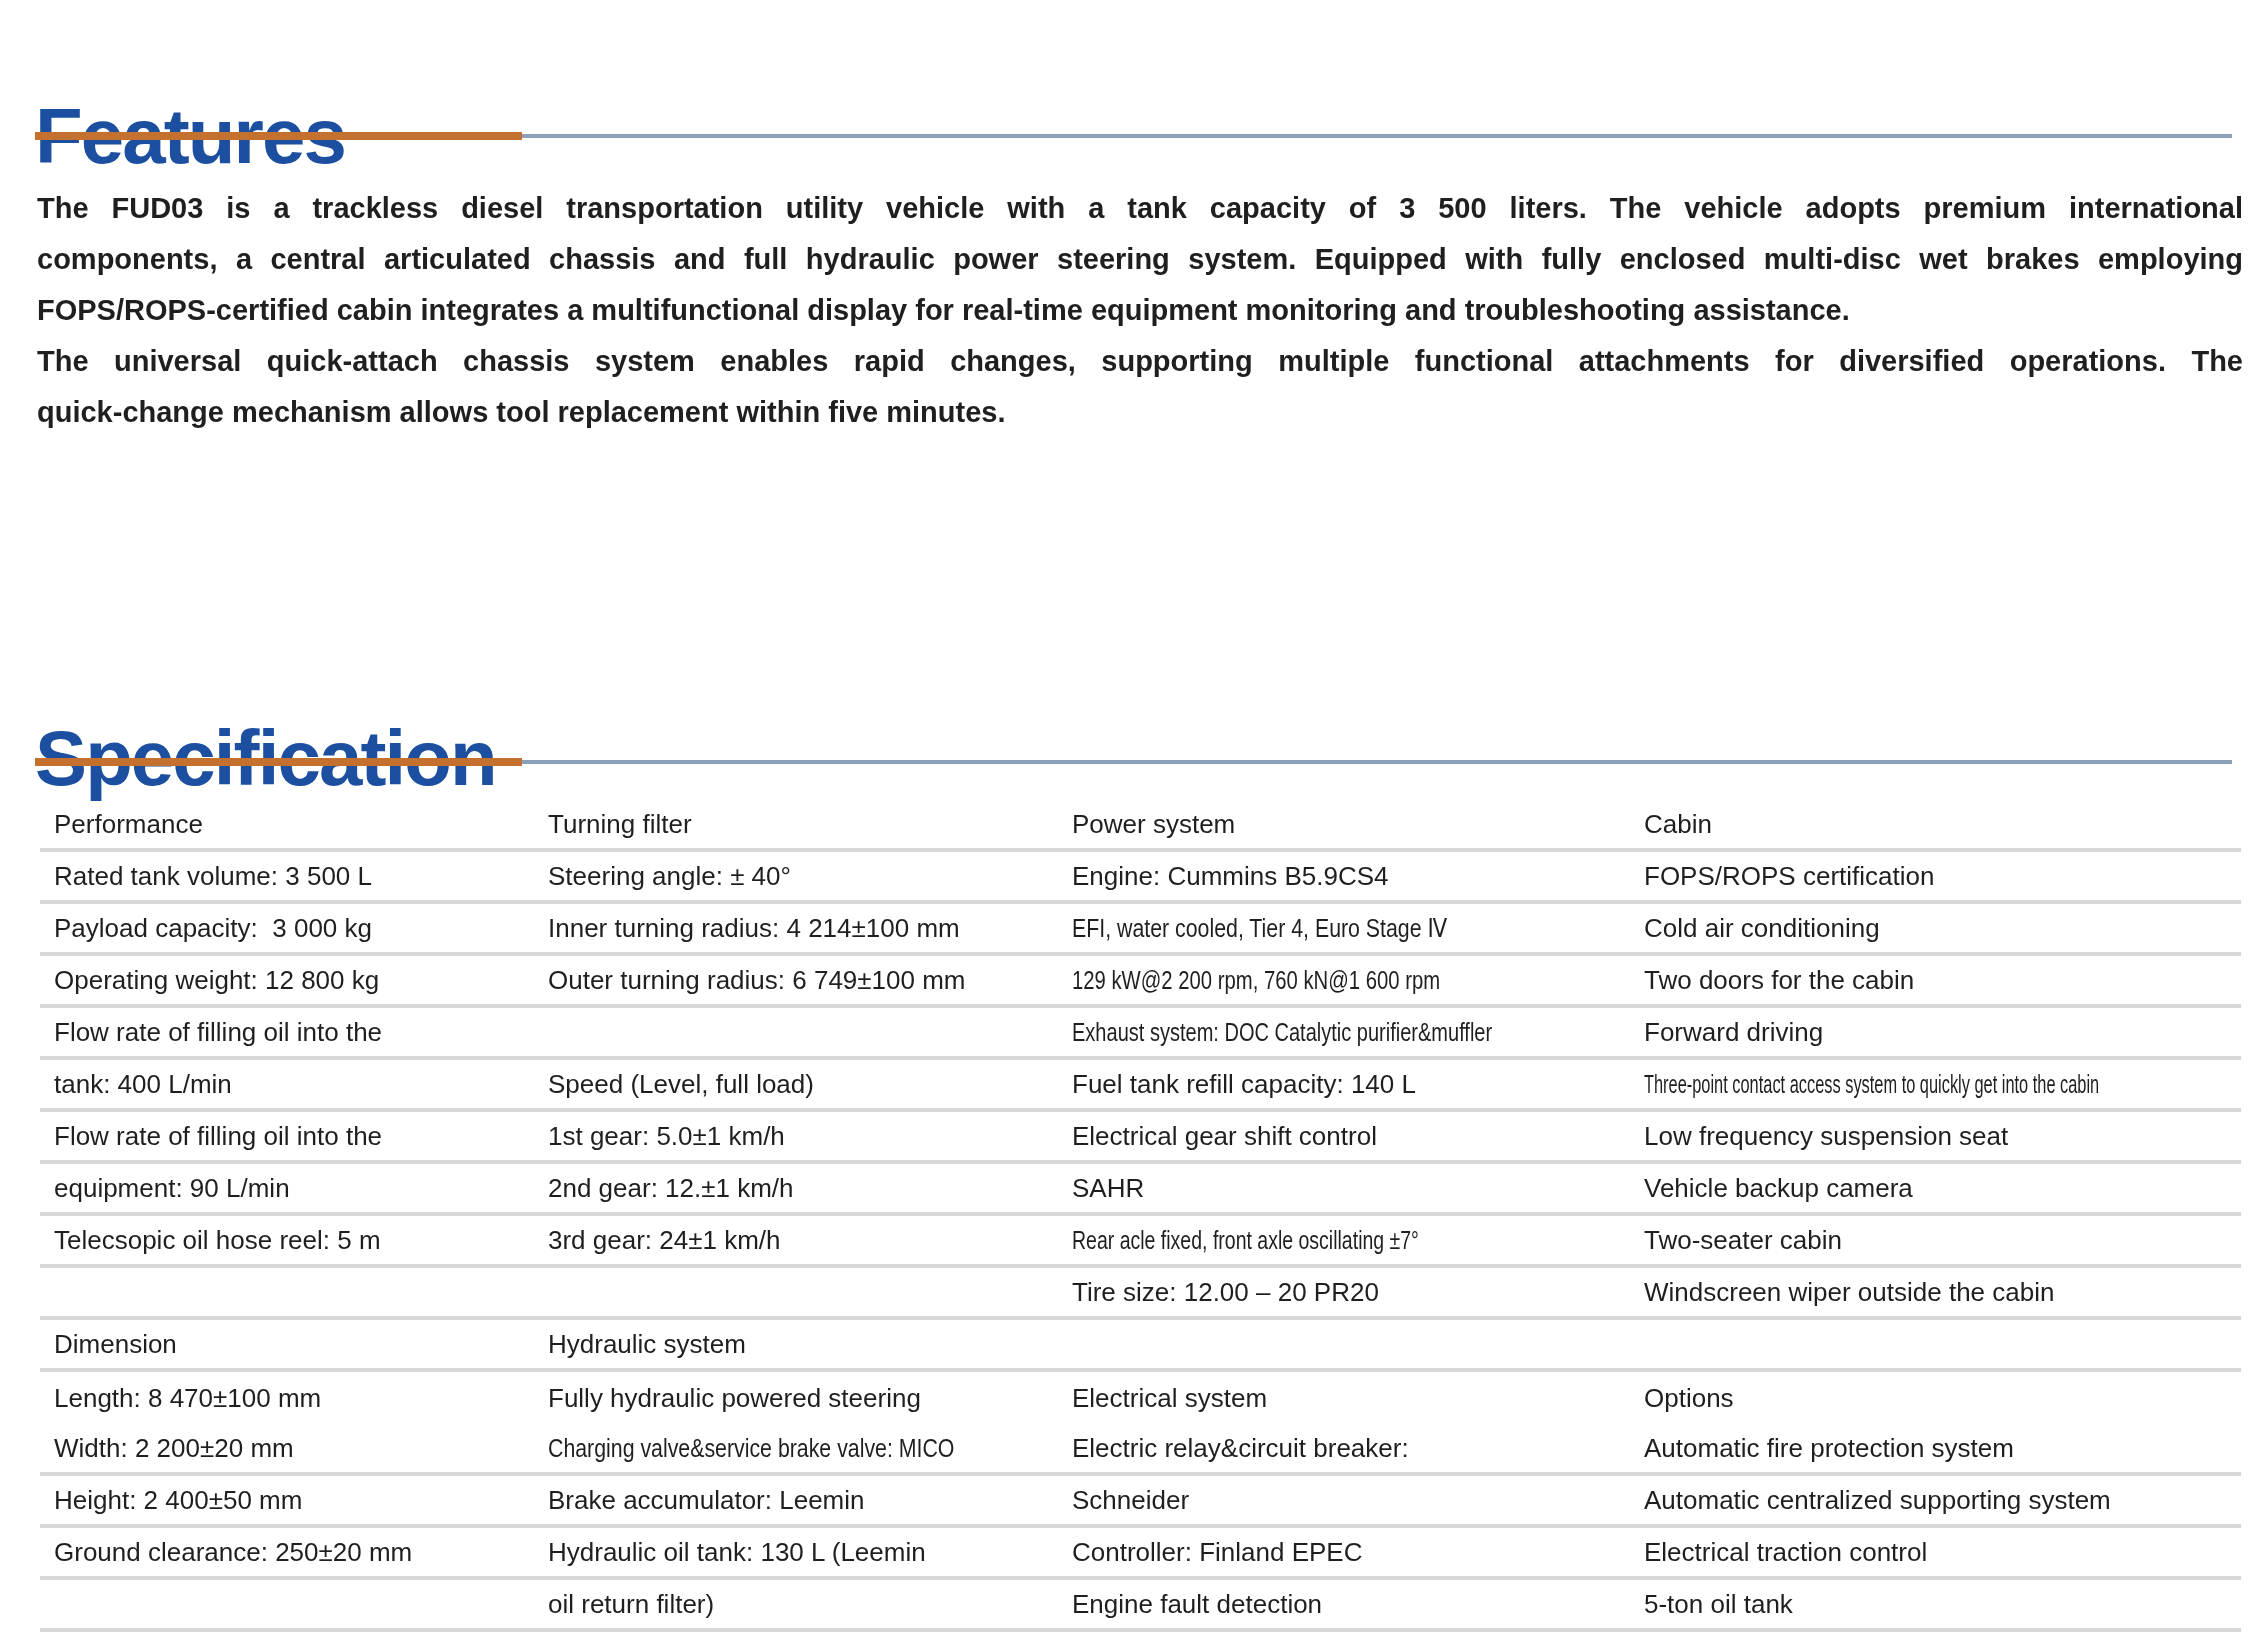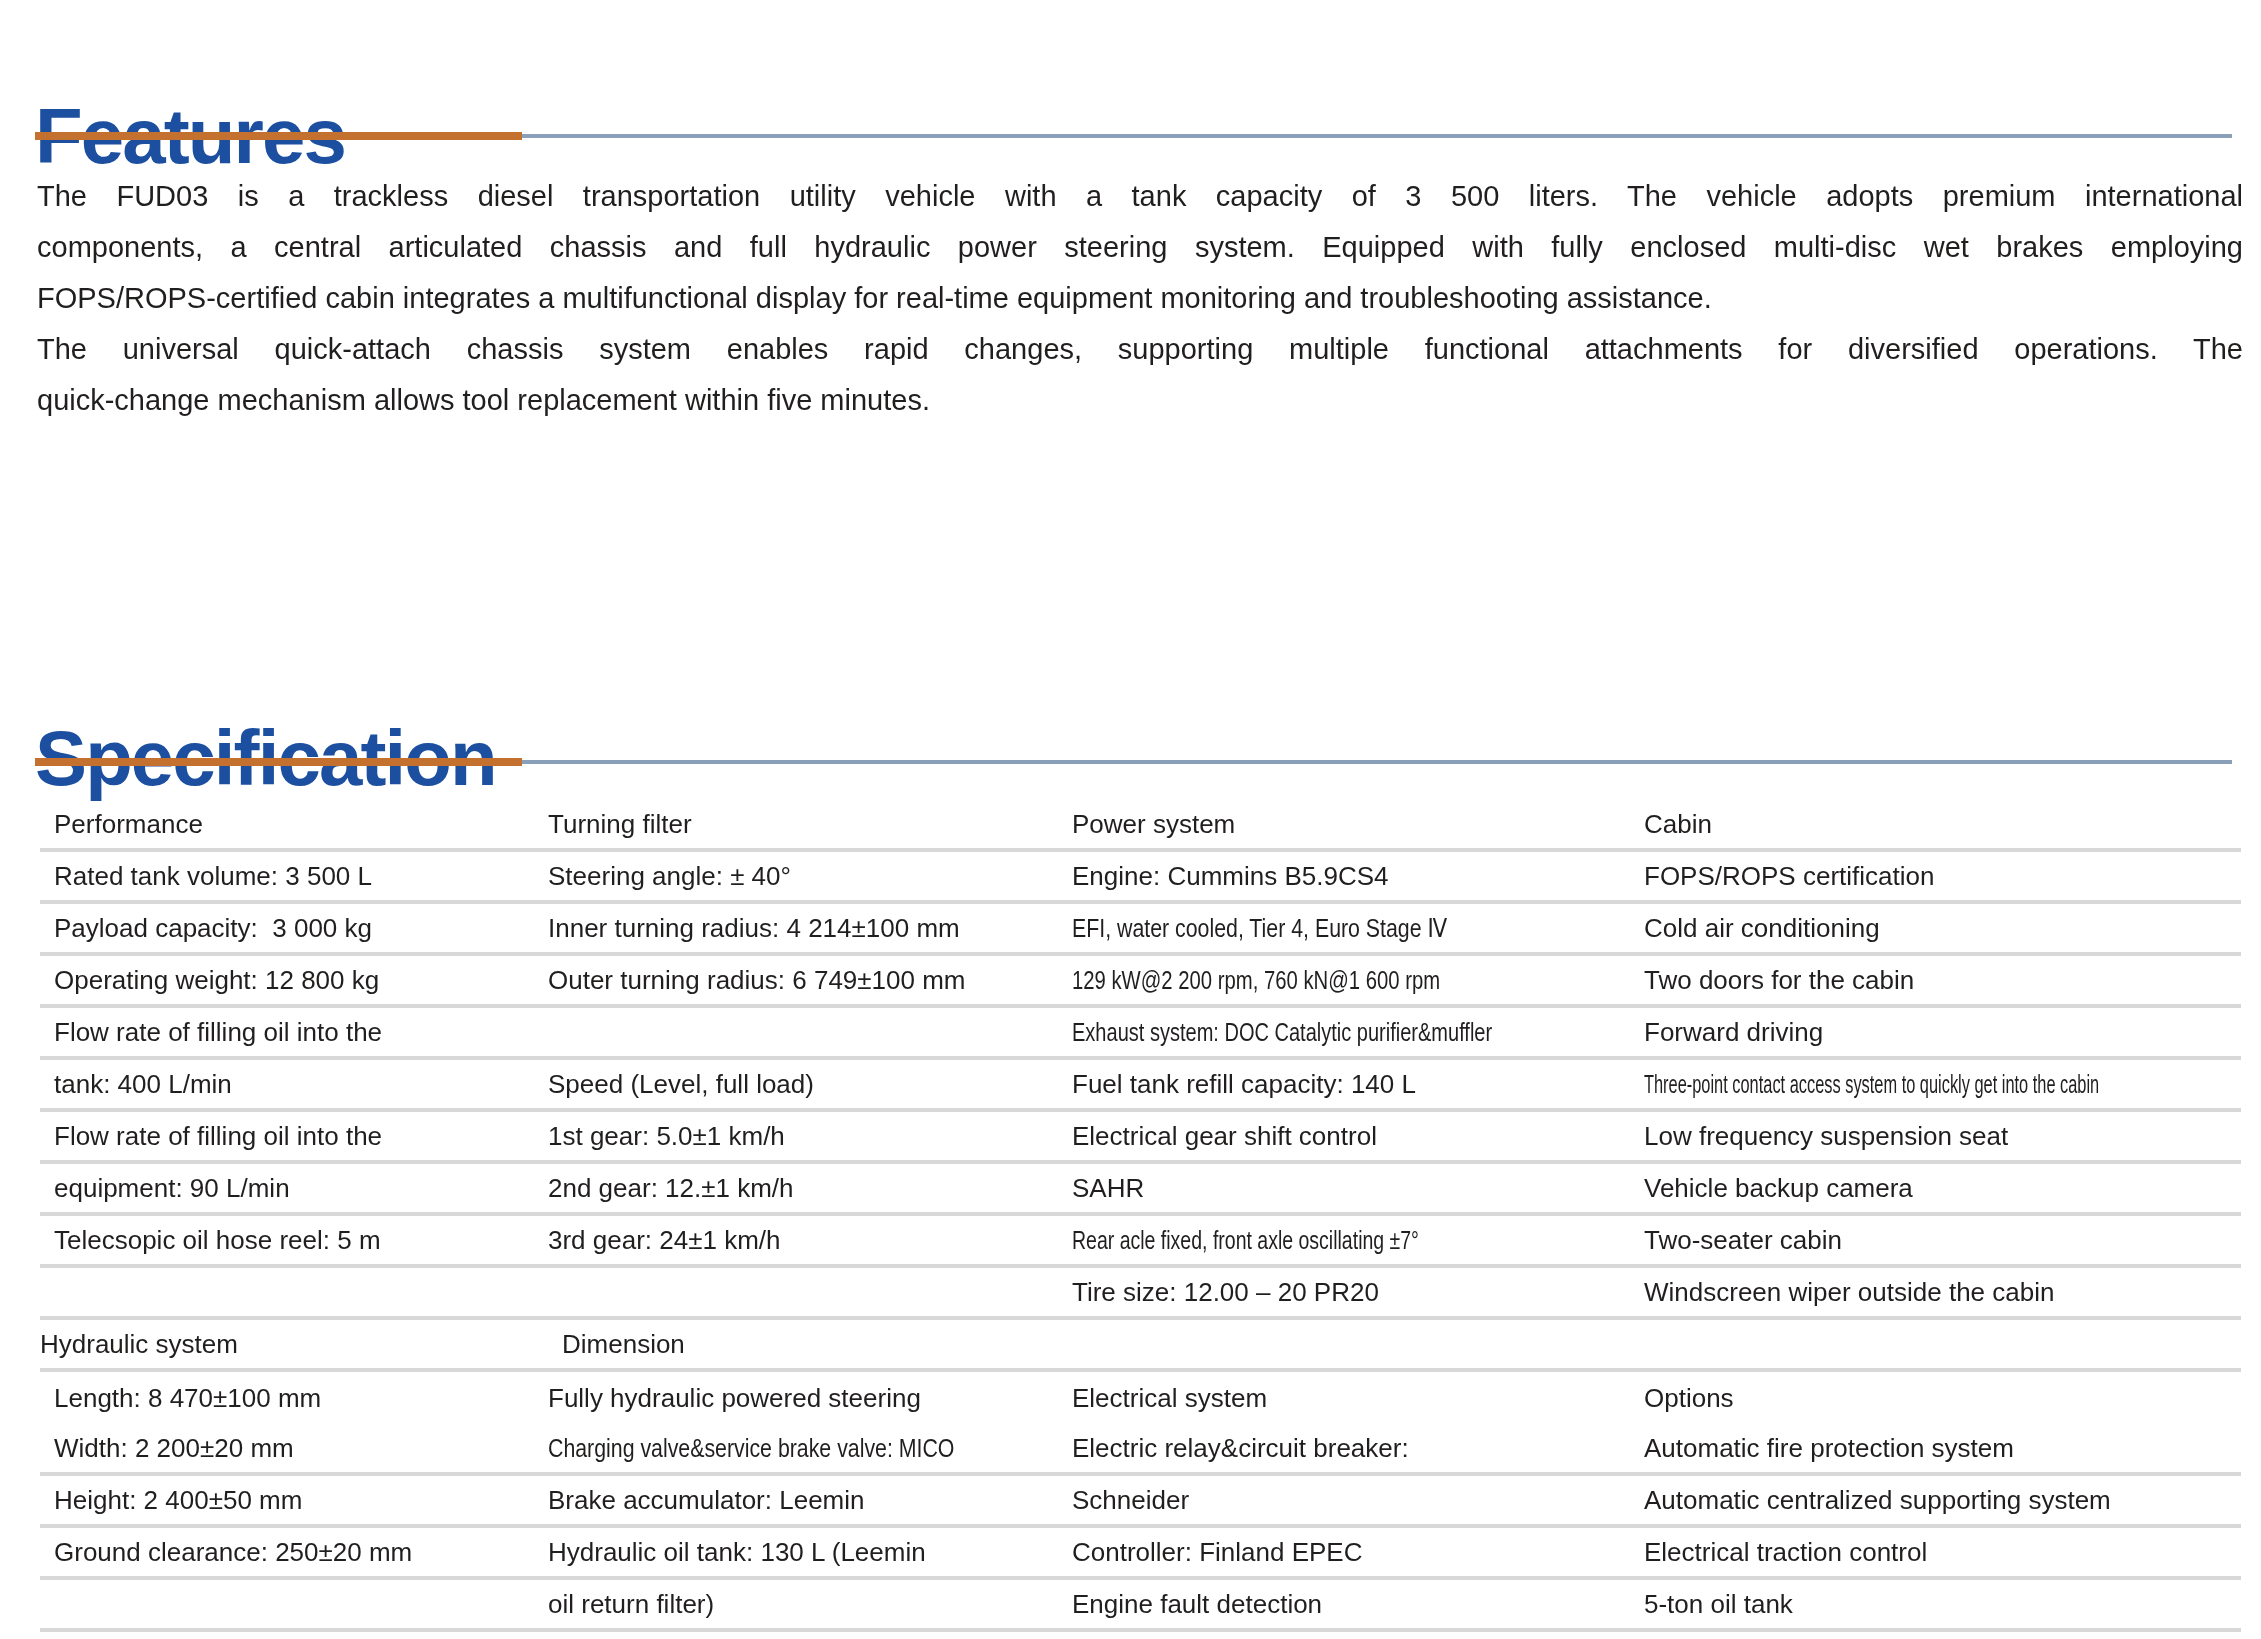--- a/index.html
+++ b/index.html
@@ -18,22 +18,22 @@
     color:#1c4f9f;
   }
   #features-title { top:45px; }
   #spec-title { top:667px; }
   .rule { position:absolute; left:35px; width:2197px; height:8.3px; }
   .rule .orange { position:absolute; left:0; top:0; width:487px; height:8.3px; background:#c4702f; }
   .rule .grayline { position:absolute; left:487px; top:1.9px; width:1710px; height:4.5px; background:#8aa0b8; }
   #rule-features { top:132px; }
   #rule-spec { top:758px; }
   .para-block {
-    position:absolute; left:37px; top:171px; width:2206px;
-    font-size:29px; line-height:51px;
+    position:absolute; left:37px; top:183px; width:2206px;
+    font-size:29px; line-height:51px;font-weight:bold;
   }
   .jline { text-align:justify; text-align-last:justify; }
   .jline.jend { text-align-last:left; }
   .spec-table {
     position:absolute; left:40px; top:800px; width:2201px;
     font-size:26px;
   }
   .spec-row {
     display:grid;
     grid-template-columns:508px 524px 572px 597px;
@@ -142,22 +142,22 @@
   </div>
 
   <div class="spec-row">
     <div class="cell c1"></div>
     <div class="cell"></div>
     <div class="cell">Tire size: 12.00 – 20 PR20</div>
     <div class="cell">Windscreen wiper outside the cabin</div>
   </div>
 
   <div class="spec-row">
+    <div class="cell c1">Dimension</div>
     <div class="cell">Hydraulic system</div>
-    <div class="cell c1">Dimension</div>
     <div class="cell"></div>
     <div class="cell"></div>
   </div>
 
   <div class="spec-row nb">
     <div class="cell c1">Length: 8 470±100 mm</div>
     <div class="cell">Fully hydraulic powered steering</div>
     <div class="cell">Electrical system</div>
     <div class="cell">Options</div>
   </div>

